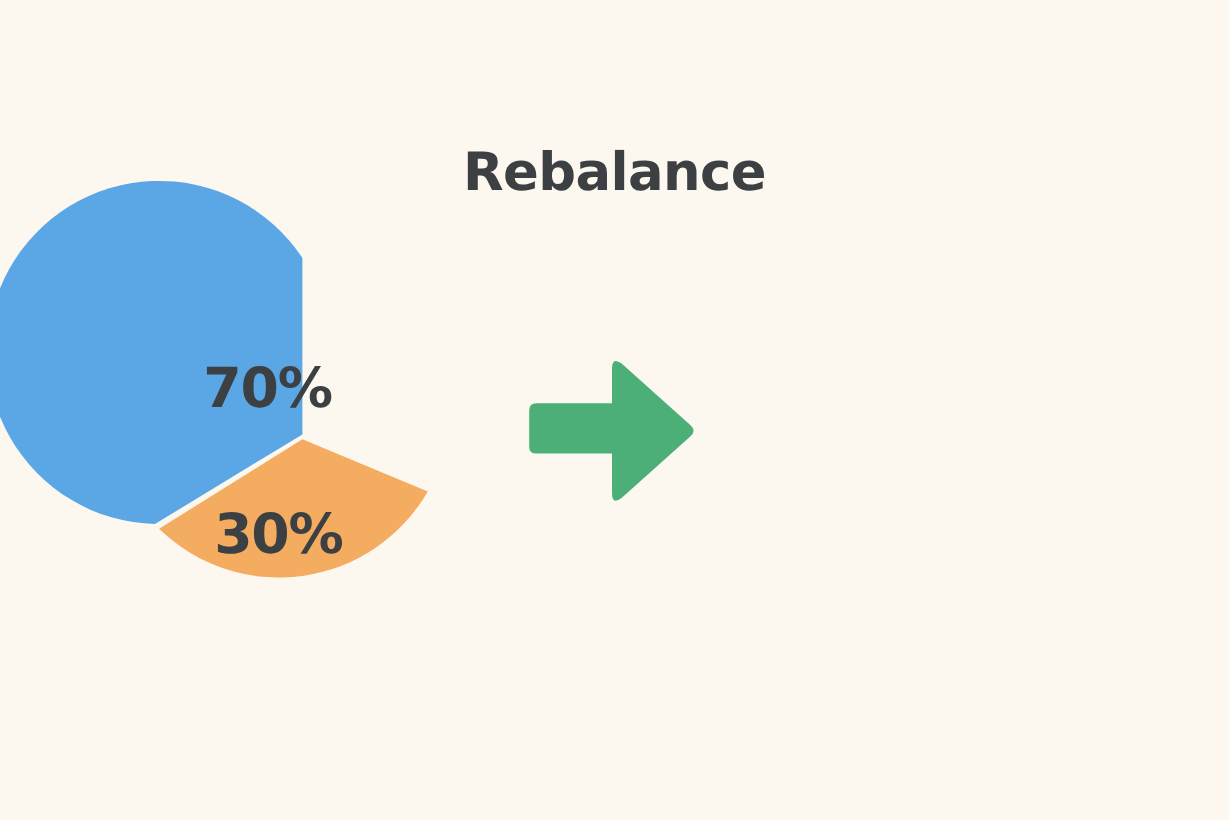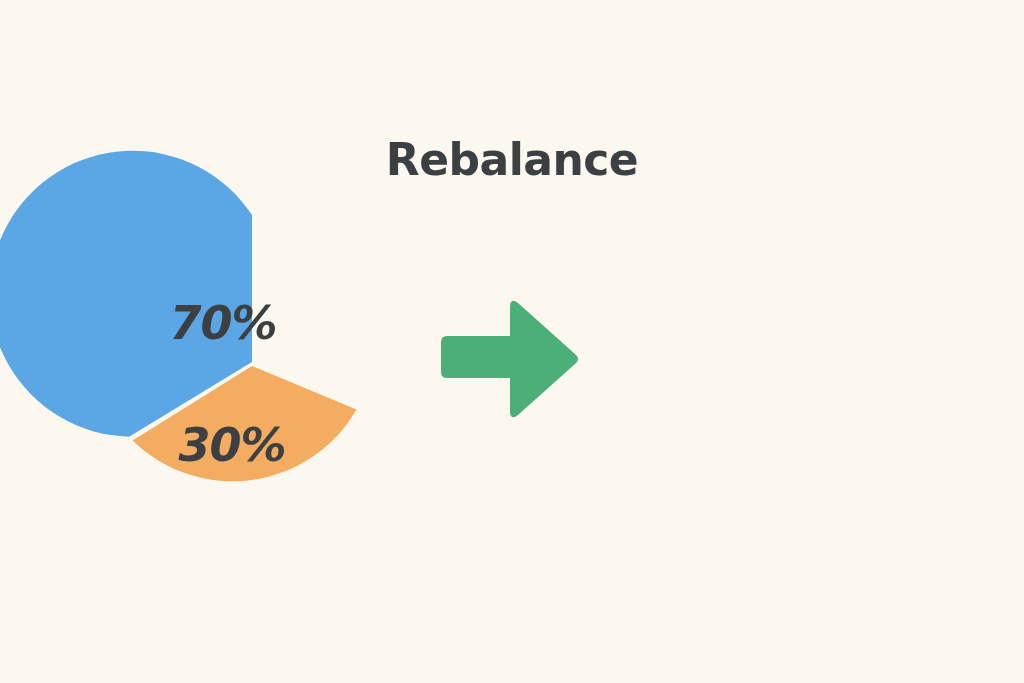--- a/index.html
+++ b/index.html
@@ -15,37 +15,36 @@
   }
   #stage {
     position: relative;
     width: 1024px;
     height: 683px;
     background: #FCF8F0;
   }
   #chart-title {
     position: absolute;
     left: 0;
-    top: 138px;
+    top: 122px;
     width: 1024px;
     text-align: center;
     font-family: "DejaVu Sans", sans-serif;
     font-size: 44px;
     font-weight: bold;
     letter-spacing: -0.5px;
     color: #3C4043;
     line-height: 1;
     user-select: none;
   }
   .pie-figure {
     position: absolute;
     top: 213px;
     width: 290px;
     height: 290px;
-    font-style: italic;
   }
   #pie-before { left: 107px; }
   #pie-after  { left: 620px; }
   .pie-svg {
     display: block;
     width: 290px;
     height: 290px;
     overflow: visible;
   }
   .slice-label {

